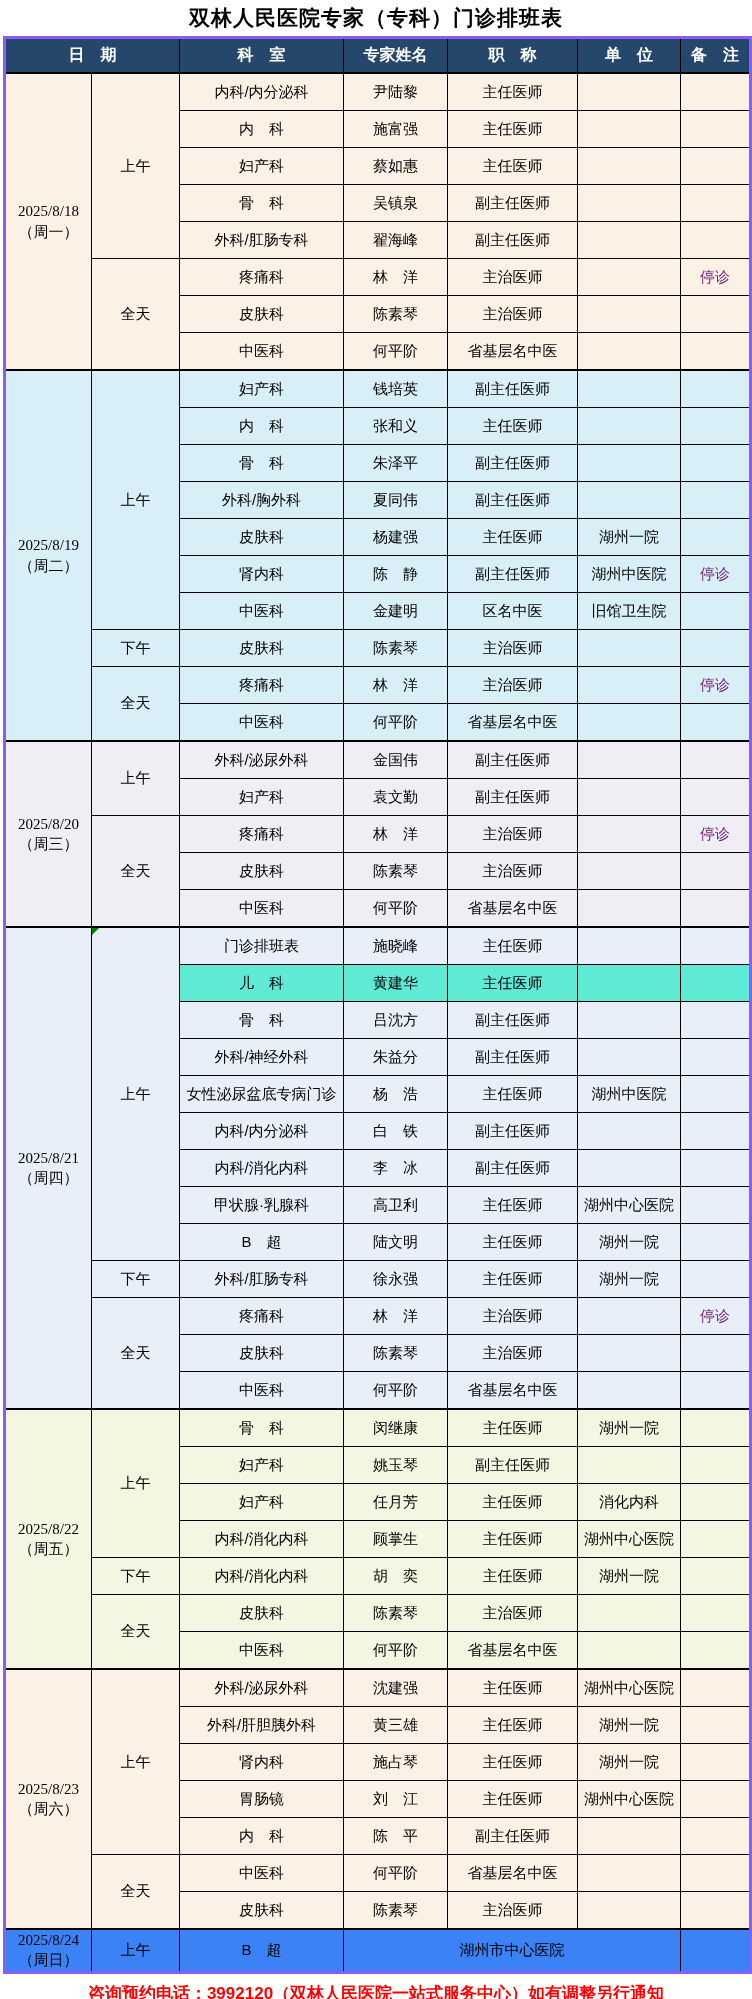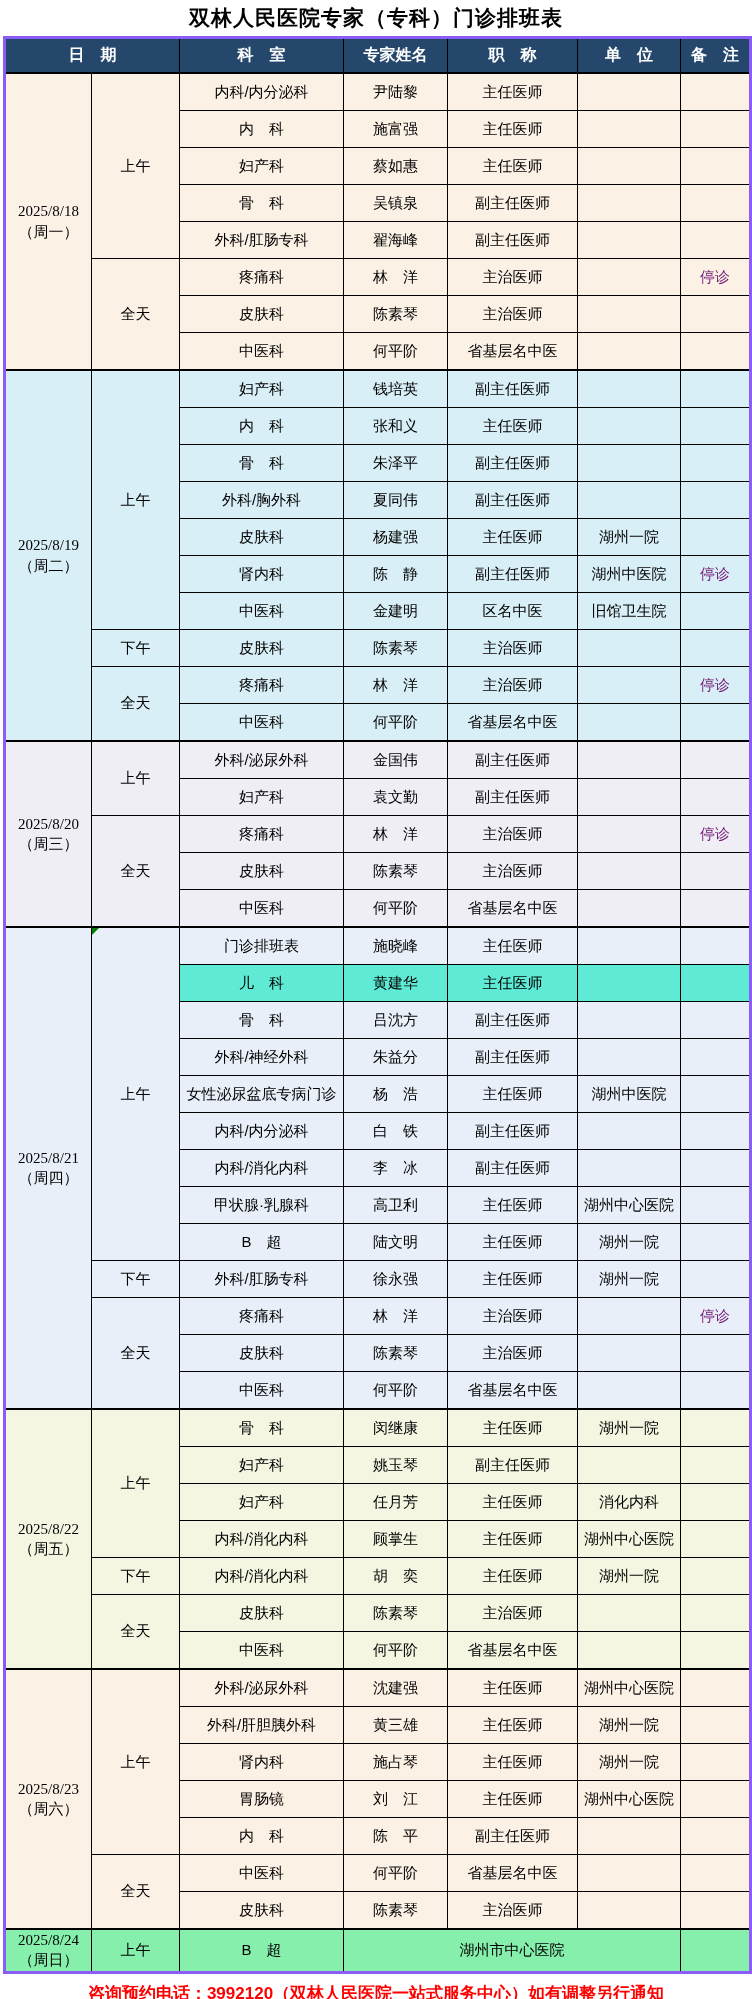--- a/index.html
+++ b/index.html
@@ -429,21 +429,21 @@
         <td></td>
         <td></td>
       </tr>
       <tr style="background: rgb(252, 241, 229);">
         <td>皮肤科</td>
         <td>陈素琴</td>
         <td>主治医师</td>
         <td></td>
         <td></td>
       </tr>
-      <tr class="section-start" style="background: #86efac; margin-left: 11px;">
+      <tr class="section-start" style="background: #3b82f6; margin-left: 11px;">
         <td class="date-cell" rowspan="1">
           <div>2025/8/24</div>
           <div>（周日）</div>
         </td>
         <td class="period-cell" rowspan="1">上午</td>
         <td>B　超</td>
         <td colspan="3">湖州市中心医院</td>
         <td></td>
       </tr>
     </tbody>

